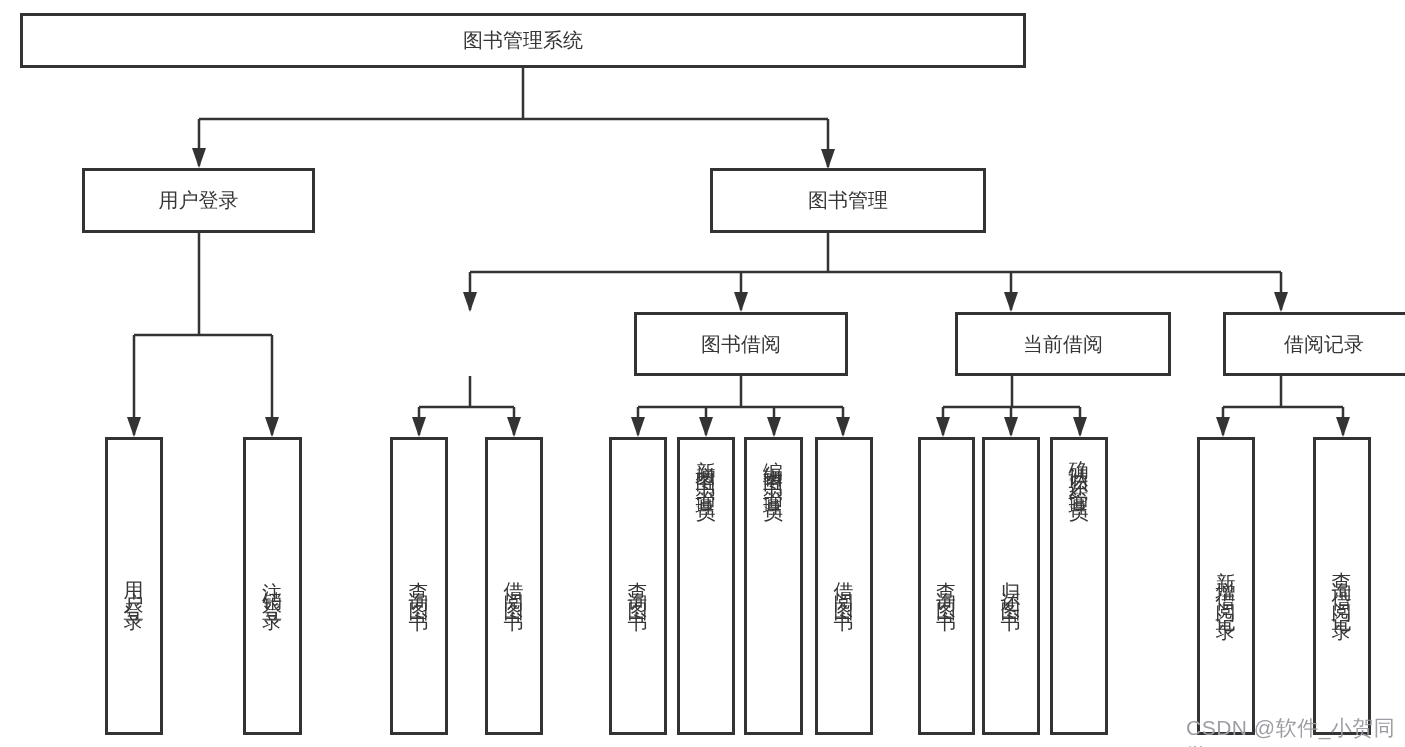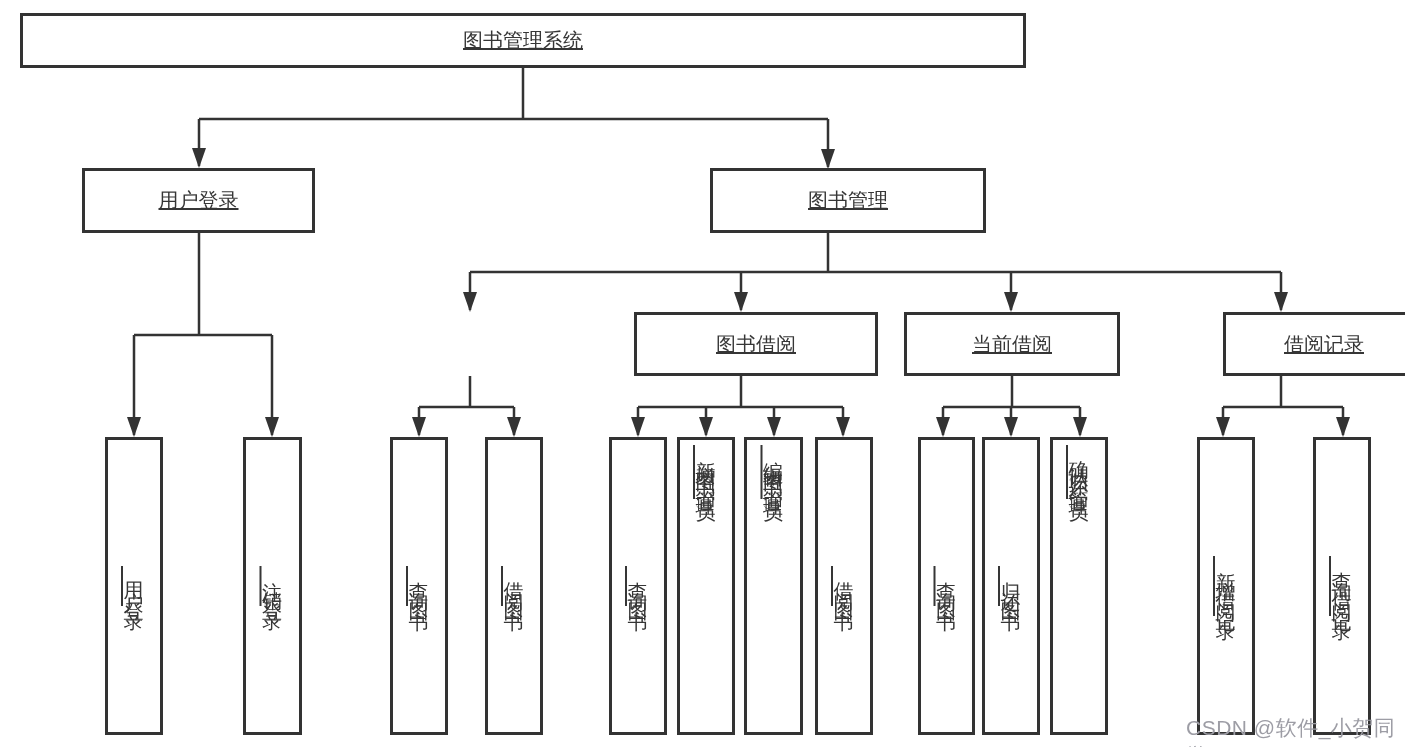--- a/index.html
+++ b/index.html
@@ -6,21 +6,21 @@
   .canvas{
     position:relative;width:1405px;height:747px;background:#ffffff;
     font-family:"Liberation Sans",sans-serif;overflow:hidden;
   }
   .wires{position:absolute;left:0;top:0;z-index:1;}
   .wires path{stroke:#333333;stroke-width:2.5;fill:none;}
   .wires polygon{fill:#333333;stroke:none;}
   .node{
     position:absolute;background:#ffffff;border:3px solid #333333;box-sizing:border-box;
     display:flex;align-items:center;justify-content:center;
-    color:#363636;font-size:20px;z-index:2;white-space:nowrap;text-decoration:underline;
+    color:#363636;font-size:20px;z-index:2;white-space:nowrap;
   }
   .root{left:20px;top:13px;width:1006px;height:55px;}
   .l2{top:168px;height:65px;}
   .l3{top:312px;height:64px;}
   .leaf{top:437px;height:298px;}
   .leaf span{
     writing-mode:vertical-rl;text-orientation:mixed;
     letter-spacing:10px;line-height:1;white-space:normal;
   }
   .leaf.long{align-items:flex-start;}
@@ -89,24 +89,24 @@
     <span>图书管理系统</span>
   </div>
 
   <div class="node l2" style="left:82px;width:233px;">
     <span>用户登录</span>
   </div>
   <div class="node l2" style="left:710px;width:276px;">
     <span>图书管理</span>
   </div>
 
-  <div class="node l3" style="left:634px;width:244px;align-items:center;">
+  <div class="node l3" style="left:634px;width:214px;align-items:center;">
     <span>图书借阅</span>
   </div>
-  <div class="node l3" style="left:904px;width:216px;">
+  <div class="node l3" style="left:955px;width:216px;">
     <span>当前借阅</span>
   </div>
   <div class="node l3" style="left:1223px;width:202px;">
     <span>借阅记录</span>
   </div>
 
   <div class="node leaf" style="left:105px;width:58px;">
     <span>用户登录</span>
   </div>
   <div class="node leaf" style="left:243px;width:59px;">

